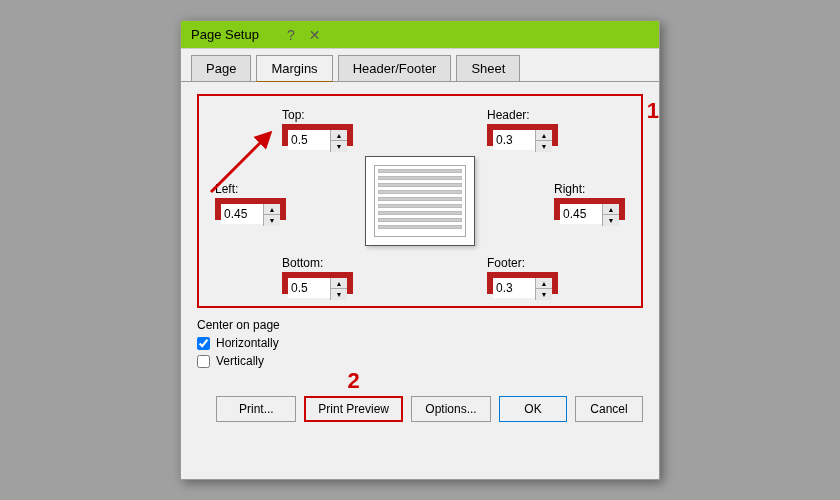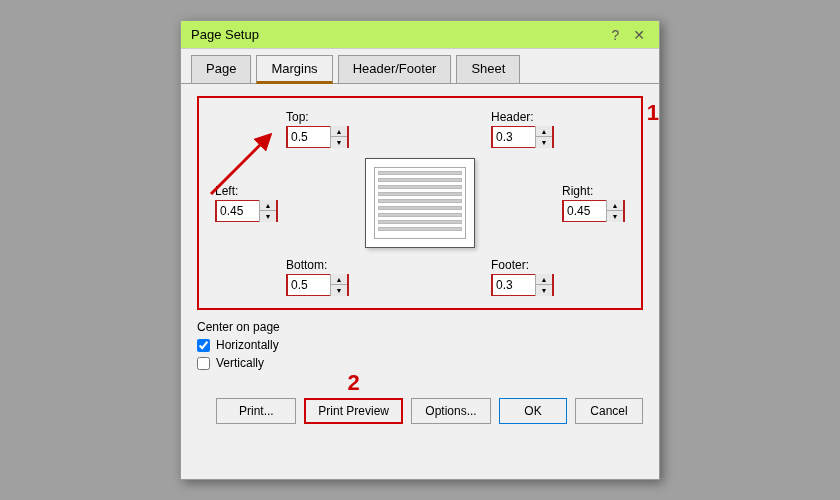--- a/index.html
+++ b/index.html
@@ -15,26 +15,25 @@
     }
     .dialog {
       background: #f0f0f0;
       border: 1px solid #999;
       box-shadow: 3px 3px 10px rgba(0,0,0,0.4);
       width: 480px;
       min-height: 460px;
       position: relative;
     }
     .title-bar {
-      background: #bef264;
+      background: #84cc16;
       border-bottom: 1px solid #ccc;
       padding: 6px 10px;
       display: flex;
       align-items: center;
-      justify-content: space-between;
       gap: 24px;
     }
     .title-bar-title {
       font-size: 13px;
       color: #000;
     }
     .title-bar-buttons {
       display: flex;
       gap: 6px;
       align-items: center;
@@ -60,21 +59,21 @@
       border: 1px solid #999;
       border-bottom: none;
       background: #e0e0e0;
       cursor: pointer;
       font-size: 13px;
       color: #000;
       position: relative;
     }
     .tab.active {
       background: #f0f0f0;
-      border-bottom: 3px solid #a16207;
+      border-bottom: 1px solid #a16207;
       z-index: 2;
       margin-bottom: -1px;
     }
     .dialog-body {
       padding: 12px 16px;
       position: relative;
     }
     .red-box {
       border: 2px solid #cc0000;
       padding: 12px 16px;
@@ -86,22 +85,22 @@
       flex-direction: column;
       align-items: flex-start;
       gap: 2px;
     }
     .margin-field label {
       font-size: 12px;
       color: #000;
     }
     .spinner-wrap {
       display: flex;
-      align-items: center;
-      border: 2px solid #b91c1c;
+      align-items: flex-start;
+      border: 6px solid #b91c1c;
       background: #fff;
       height: 22px;
     }
     .spinner-input {
       width: 42px;
       height: 20px;
       border: none;
       outline: none;
       padding: 0 3px;
       font-size: 12px;

